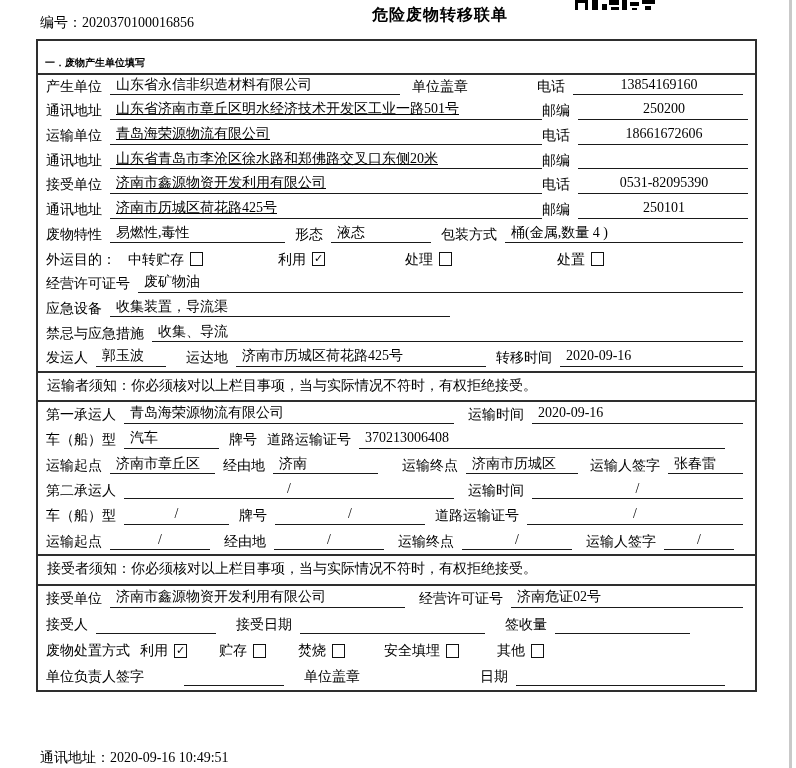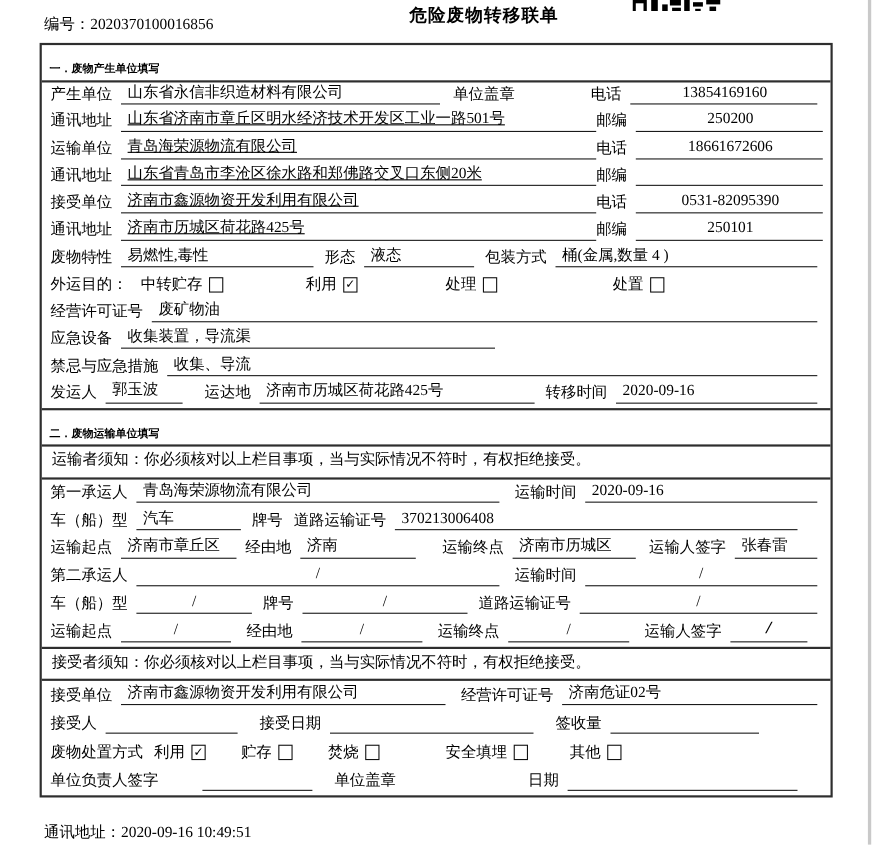--- a/index.html
+++ b/index.html
@@ -44,24 +44,24 @@
     overflow:hidden; flex:0 0 auto;
   }
   .fv.ctr { text-align:center; padding:0 0 1px; }
   .flex1 { flex:1 1 auto; }
   .mla { margin-left:auto; }
   .mr18 { margin-right:18px; }
   .mr20 { margin-right:20px; }
 
   .g8{margin-left:8px;} .g10{margin-left:10px;} .g12{margin-left:12px;} .g14{margin-left:14px;}
   .g20{margin-left:20px;} .g24{margin-left:24px;} .g32{margin-left:32px;}
-  .g38{margin-left:38px;} .g40{margin-left:40px;} .g45{margin-left:60px;text-align:center;} .g75{margin-left:75px;}
+  .g38{margin-left:38px;} .g40{margin-left:40px;} .g45{margin-left:39px;text-align:center;} .g75{margin-left:75px;}
   .g80{margin-left:80px;} .g105{margin-left:105px;} .g120{margin-left:120px;}
 
-  .w70{width:70px;font-family:Liberation Mono, monospace;} .w75{width:75px;} .w95{width:95px;} .w100{width:100px;}
+  .w70{width:70px;} .w75{width:75px;} .w95{width:95px;} .w100{width:100px;}
   .w105{width:105px;} .w110{width:110px;} .w112{width:112px;}
   .w120{width:120px;} .w135{width:135px;} .w145{width:145px;} .w150{width:150px;}
   .w170{width:170px;text-align:center;} .w175{width:175px;} .w185{width:185px;} .w210{width:210px;}
   .w250{width:250px;} .w290{width:290px;} .w295{width:295px;} .w330{width:330px;}
   .w340{width:340px;} .w432{width:432px;text-decoration:underline;}
 
   .opt { display:inline-flex; align-items:center; }
   .cb {
     width:13px; height:14px; border:1.5px solid #111; margin-left:6px;
     font-family:"DejaVu Sans",sans-serif; font-size:11px; line-height:12px;
@@ -190,21 +190,20 @@
       <span class="lbl">发运人</span>
       <span class="fv w70">郭玉波</span>
       <span class="lbl g20">运达地</span>
       <span class="fv w250">济南市历城区荷花路425号</span>
       <span class="lbl g10">转移时间</span>
       <span class="fv flex1">2020-09-16</span>
     </div>
   </div>
 
   <div class="sec sec2">
-    <div class="sec-title">二．废物运输单位填写</div>
     <div class="notice">运输者须知：你必须核对以上栏目事项，当与实际情况不符时，有权拒绝接受。</div>
 
     <div class="row">
       <span class="lbl">第一承运人</span>
       <span class="fv w330">青岛海荣源物流有限公司</span>
       <span class="lbl g14">运输时间</span>
       <span class="fv flex1">2020-09-16</span>
     </div>
 
     <div class="row">

